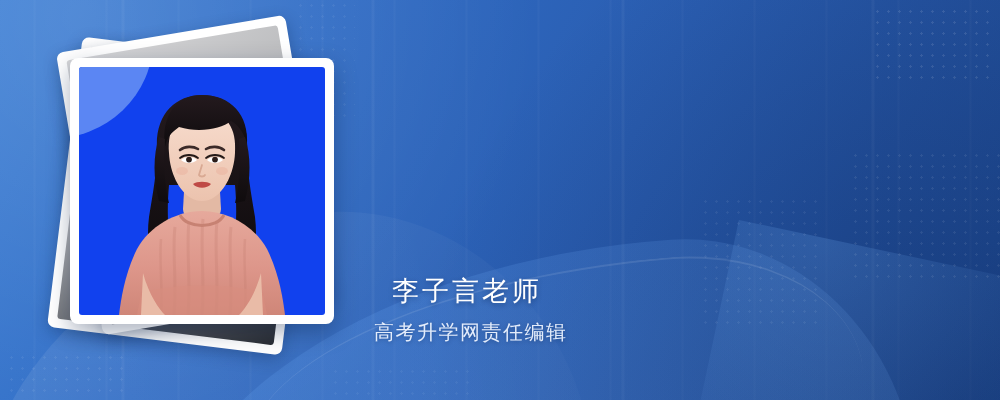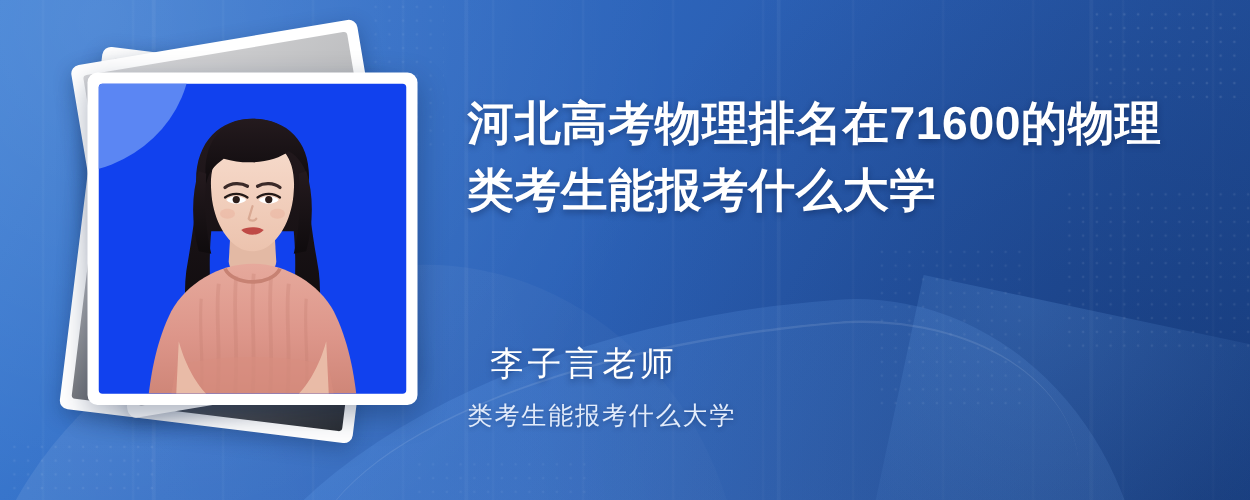--- a/index.html
+++ b/index.html
@@ -257,22 +257,18 @@
             <ellipse cx="103" cy="104" rx="6" ry="4" fill="#e9a593" opacity=".35"></ellipse>
             <ellipse cx="143" cy="104" rx="6" ry="4" fill="#e9a593" opacity=".35"></ellipse>
           </g>
         </svg>
       </div>
     </div>
   </div>
 
   <div id="text-col">
 
-    <div id="headline">
-      <span class="hl-line">河北高考物理排名在71600的物理</span>
-      <span class="hl-line">类考生能报考什么大学</span>
-    </div>
 
     <div id="author-name">李子言老师</div>
-    <div id="author-role">类考生能报考什么大学</div>
+    <div id="author-role">高考升学网责任编辑</div>
   </div>
 
 </div>
 
 </body></html>

